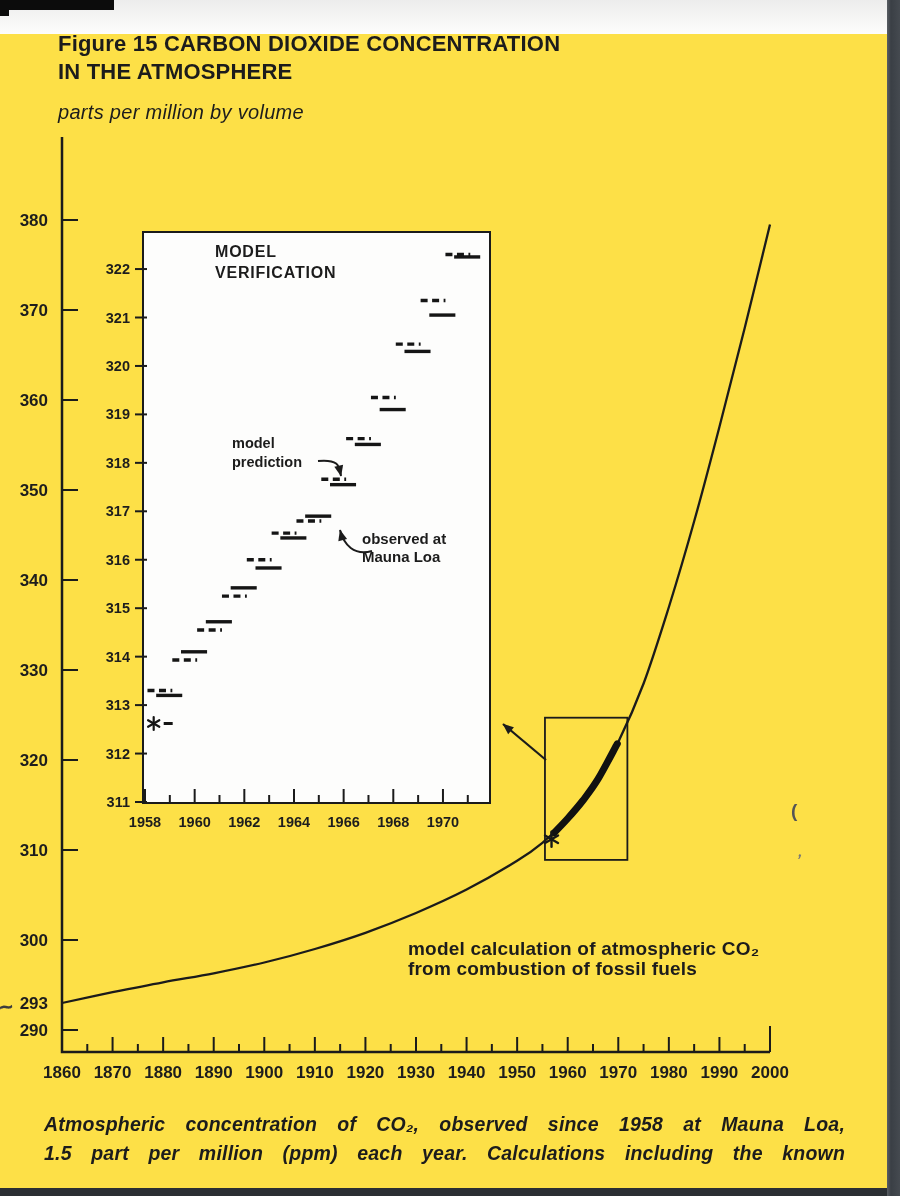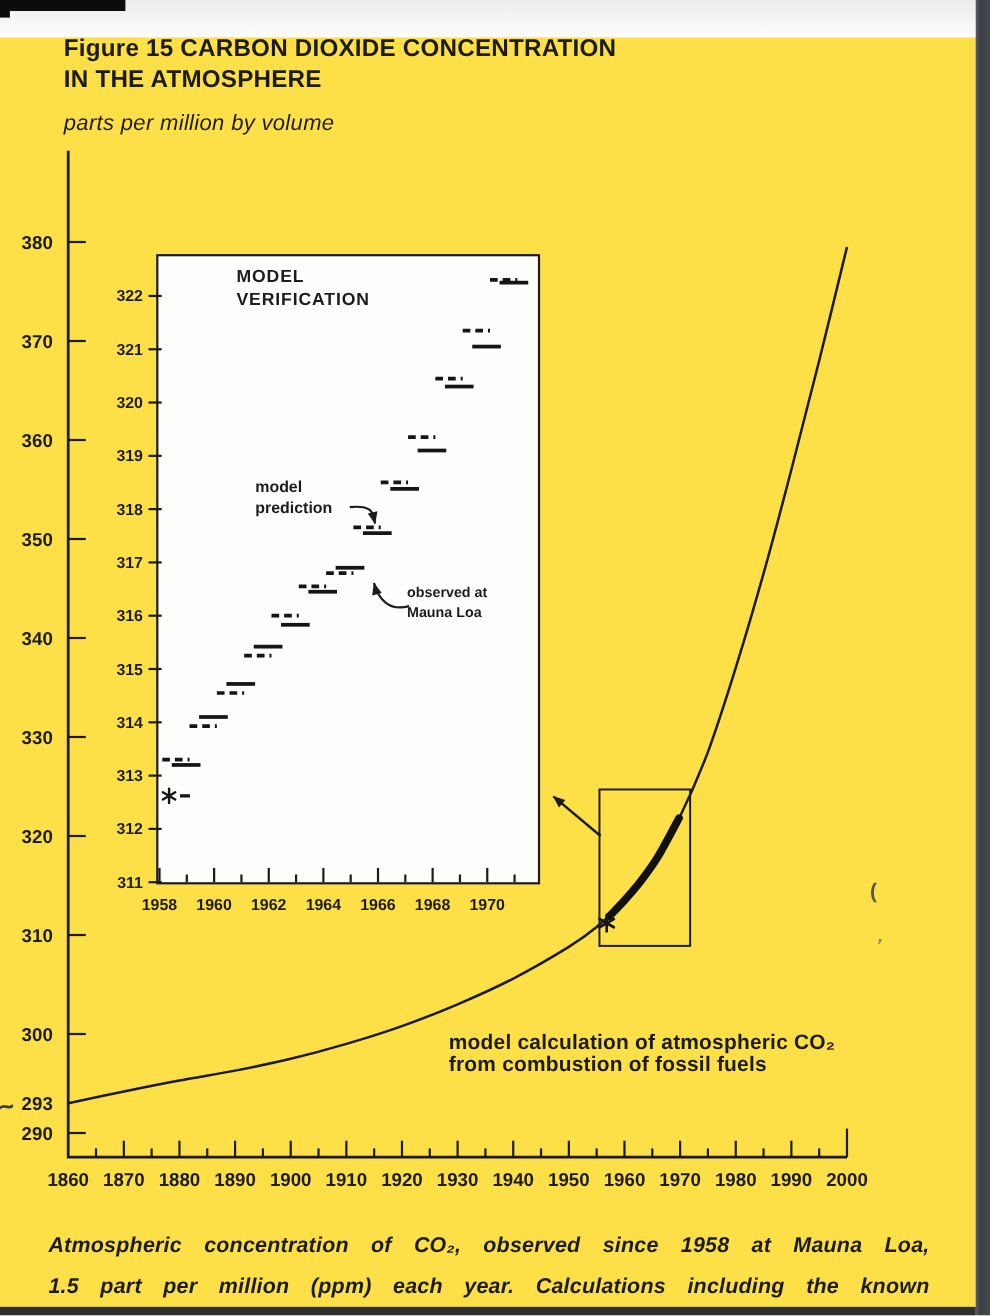--- a/index.html
+++ b/index.html
@@ -10,27 +10,27 @@
   .topleft-bar{position:absolute;left:0;top:0;width:114px;height:10px;background:#0c0c0c;}
   .topleft-nub{position:absolute;left:0;top:0;width:9px;height:16px;background:#0c0c0c;}
   .right-band{position:absolute;right:0;top:0;width:13px;height:1196px;
         background:linear-gradient(90deg,#595e64,#3a3f45 30%,#454a50);}
   .bottom-band{position:absolute;left:0;top:1188px;width:887px;height:8px;background:#2b2f33;}
   .title{position:absolute;left:58px;top:30px;font-size:22px;font-weight:700;line-height:28px;letter-spacing:.2px;}
   .units{position:absolute;left:58px;top:101px;font-size:20px;font-weight:400;font-style:italic;letter-spacing:.3px;}
   .overlay-label{position:absolute;font-weight:700;white-space:pre-line;}
   .mv-label{left:215px;top:241px;font-size:16px;line-height:21px;letter-spacing:.8px;}
   .mp-label{left:232px;top:434px;font-size:14.5px;line-height:19px;}
-  .obs-label{left:370px;top:530px;font-size:13px;line-height:18px;}
+  .obs-label{left:362px;top:530px;font-size:15px;line-height:18px;}
   .annot{left:408px;top:939px;font-size:19px;line-height:20px;letter-spacing:.2px;}
   .footnote{position:absolute;left:129px;top:845px;font-size:14.5px;font-weight:700;line-height:20px;}
   .footnote .l2{padding-left:11px;}
   .caption{position:absolute;left:44px;top:1110px;width:801px;font-size:19.5px;font-weight:700;
         font-style:italic;line-height:28.7px;letter-spacing:.2px;}
-  .caption-line{text-align:justify;text-align-last:justify;margin-top:8px;}
+  .caption-line{text-align:justify;text-align-last:justify;}
   .artifact{position:absolute;color:#3d3d3d;font-weight:700;}
   .tilde{left:-1px;top:993px;font-size:24px;transform:rotate(-8deg);}
   .paren{left:791px;top:800px;font-size:19px;color:#555;}
   .speck{left:799px;top:843px;font-size:15px;color:#777;transform:rotate(18deg);}
   svg{position:absolute;left:0;top:0;}
   svg text{font-family:"Liberation Sans",sans-serif;font-weight:700;fill:#1d1d1d;}
   .tick-label-main{font-size:17px;}
   .tick-label-inset{font-size:14.5px;}
 </style>
 </head>

